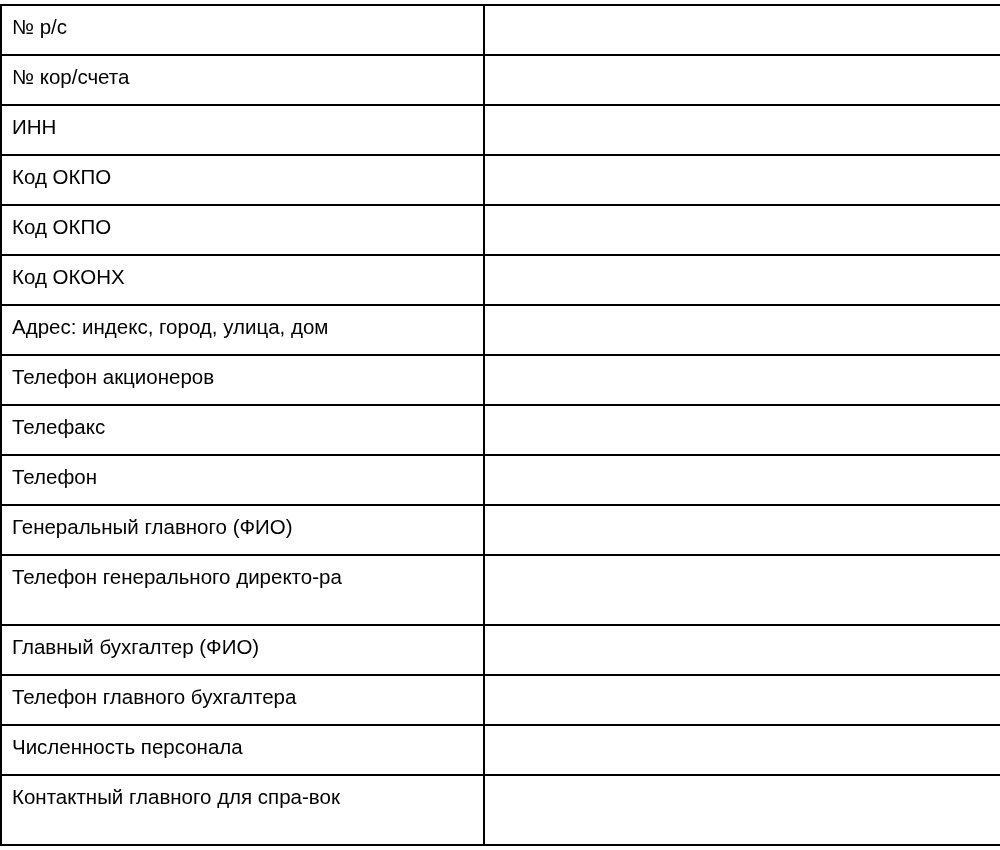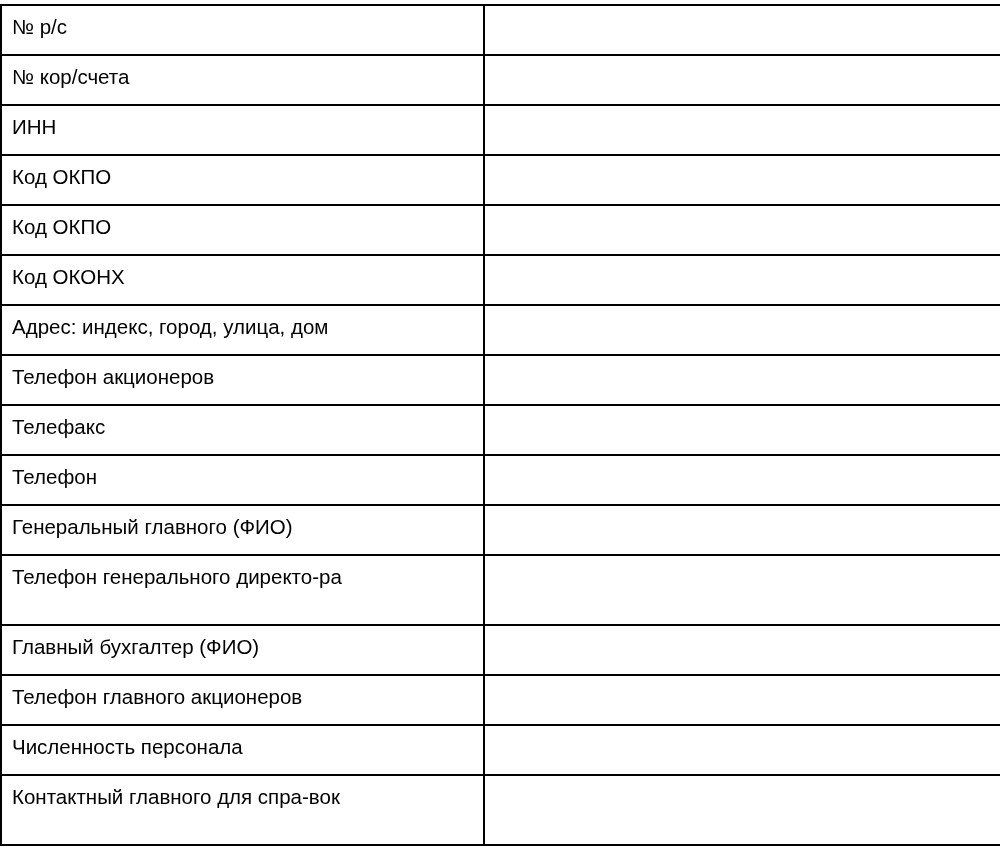--- a/index.html
+++ b/index.html
@@ -103,21 +103,21 @@
       </tr>
       <tr class="tall">
         <td class="label-cell">Телефон генерального директо-ра</td>
         <td class="value-cell"></td>
       </tr>
       <tr class="normal">
         <td class="label-cell">Главный бухгалтер (ФИО)</td>
         <td class="value-cell"></td>
       </tr>
       <tr class="normal">
-        <td class="label-cell">Телефон главного акционеров</td>
+        <td class="label-cell">Телефон главного бухгалтера</td>
         <td class="value-cell"></td>
       </tr>
       <tr class="normal">
         <td class="label-cell">Численность персонала</td>
         <td class="value-cell"></td>
       </tr>
       <tr class="tall">
         <td class="label-cell">Контактный главного для спра-вок</td>
         <td class="value-cell"></td>
       </tr>

